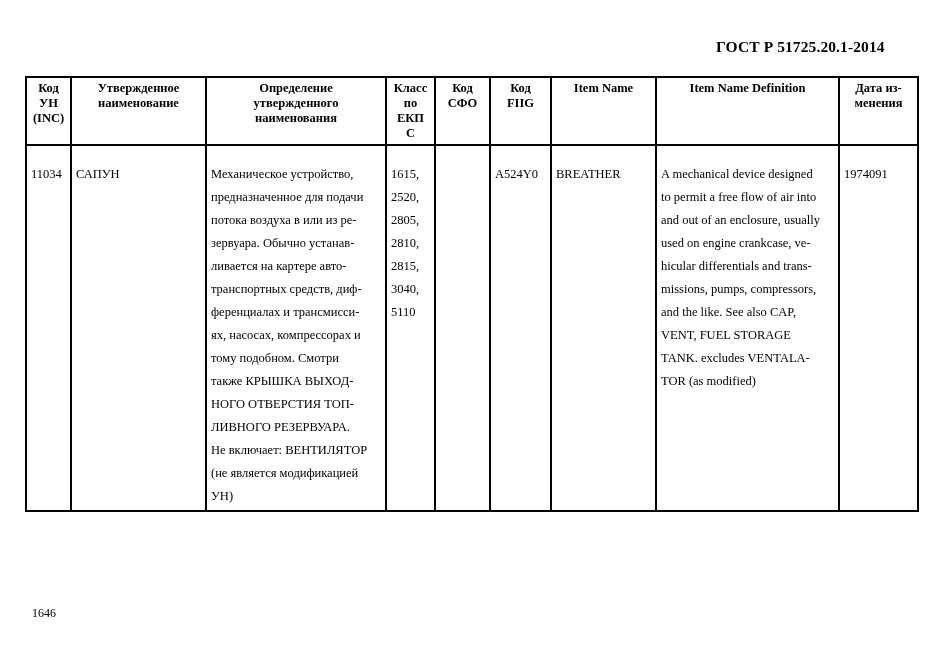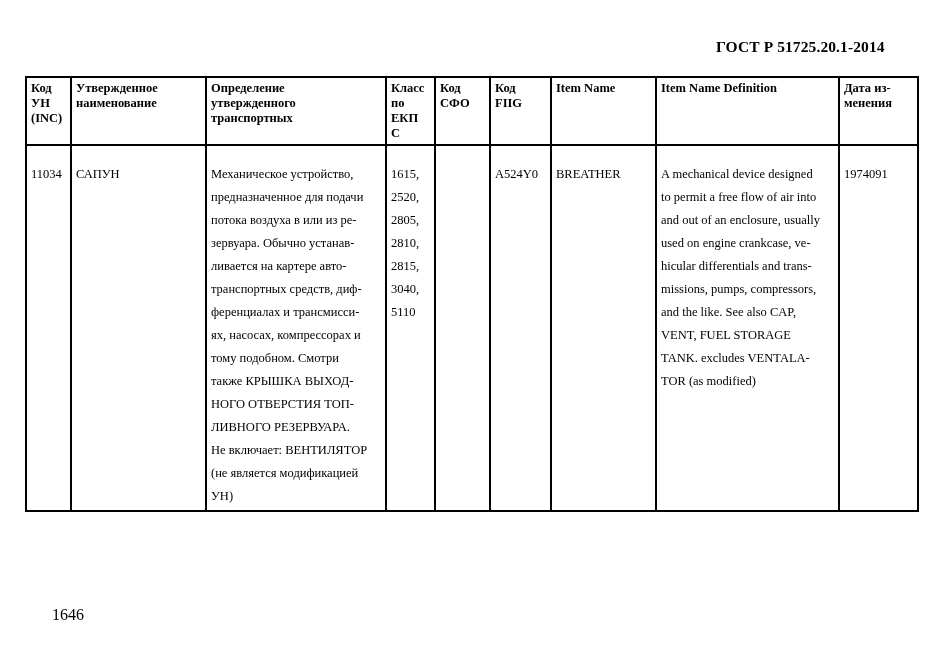--- a/index.html
+++ b/index.html
@@ -1,25 +1,25 @@
 <!DOCTYPE html>
 <html><head>
 <meta charset="utf-8">
 <style>
   html, body { margin:0; padding:0; background:#ffffff; }
   body { width:935px; height:661px; position:relative; overflow:hidden;
          font-family:"Liberation Serif", "DejaVu Serif", serif; color:#000; }
   .doc-header { position:absolute; left:716px; top:38px; font-weight:bold; font-size:15.5px; letter-spacing:0.1px; }
   table.gost { position:absolute; left:25px; top:76px; border-collapse:collapse; table-layout:fixed; width:892px; }
   table.gost td, table.gost th { border:2px solid #000; vertical-align:top; padding:0 4px; font-size:12.5px; }
-  table.gost th { text-align:left; font-weight:bold; line-height:15px; padding-top:3px; height:63px; }
+  table.gost th { text-align:center; font-weight:bold; line-height:15px; padding-top:3px; height:63px; }
   tr.cont td { height:90px; line-height:23px; }
   tr.main td { height:347px; line-height:23px; padding-top:17px; }
   .pre { white-space:pre-line; }
-  .page-num { position:absolute; left:32px; top:606px; font-size:16px;margin-left:20px; }
+  .page-num { position:absolute; left:32px; top:606px; font-size:12px; }
 </style>
 </head>
 <body>
 
 <div class="doc-header">ГОСТ Р 51725.20.1-2014</div>
 
 <table class="gost">
   <colgroup>
     <col style="width:45px">
       <col style="width:135px">
@@ -33,21 +33,21 @@
   </colgroup>
   <tbody>
       <tr>
     <th class="pre">Код
 УН
 (INC)</th>
     <th class="pre">Утвержденное
 наименование</th>
     <th class="pre">Определение
 утвержденного
-транспортных</th>
+наименования</th>
     <th class="pre">Класс
 по
 ЕКП
 С</th>
     <th class="pre">Код
 СФО</th>
     <th class="pre">Код
 FIIG</th>
     <th class="pre">Item Name</th>
     <th class="pre">Item Name Definition</th>

